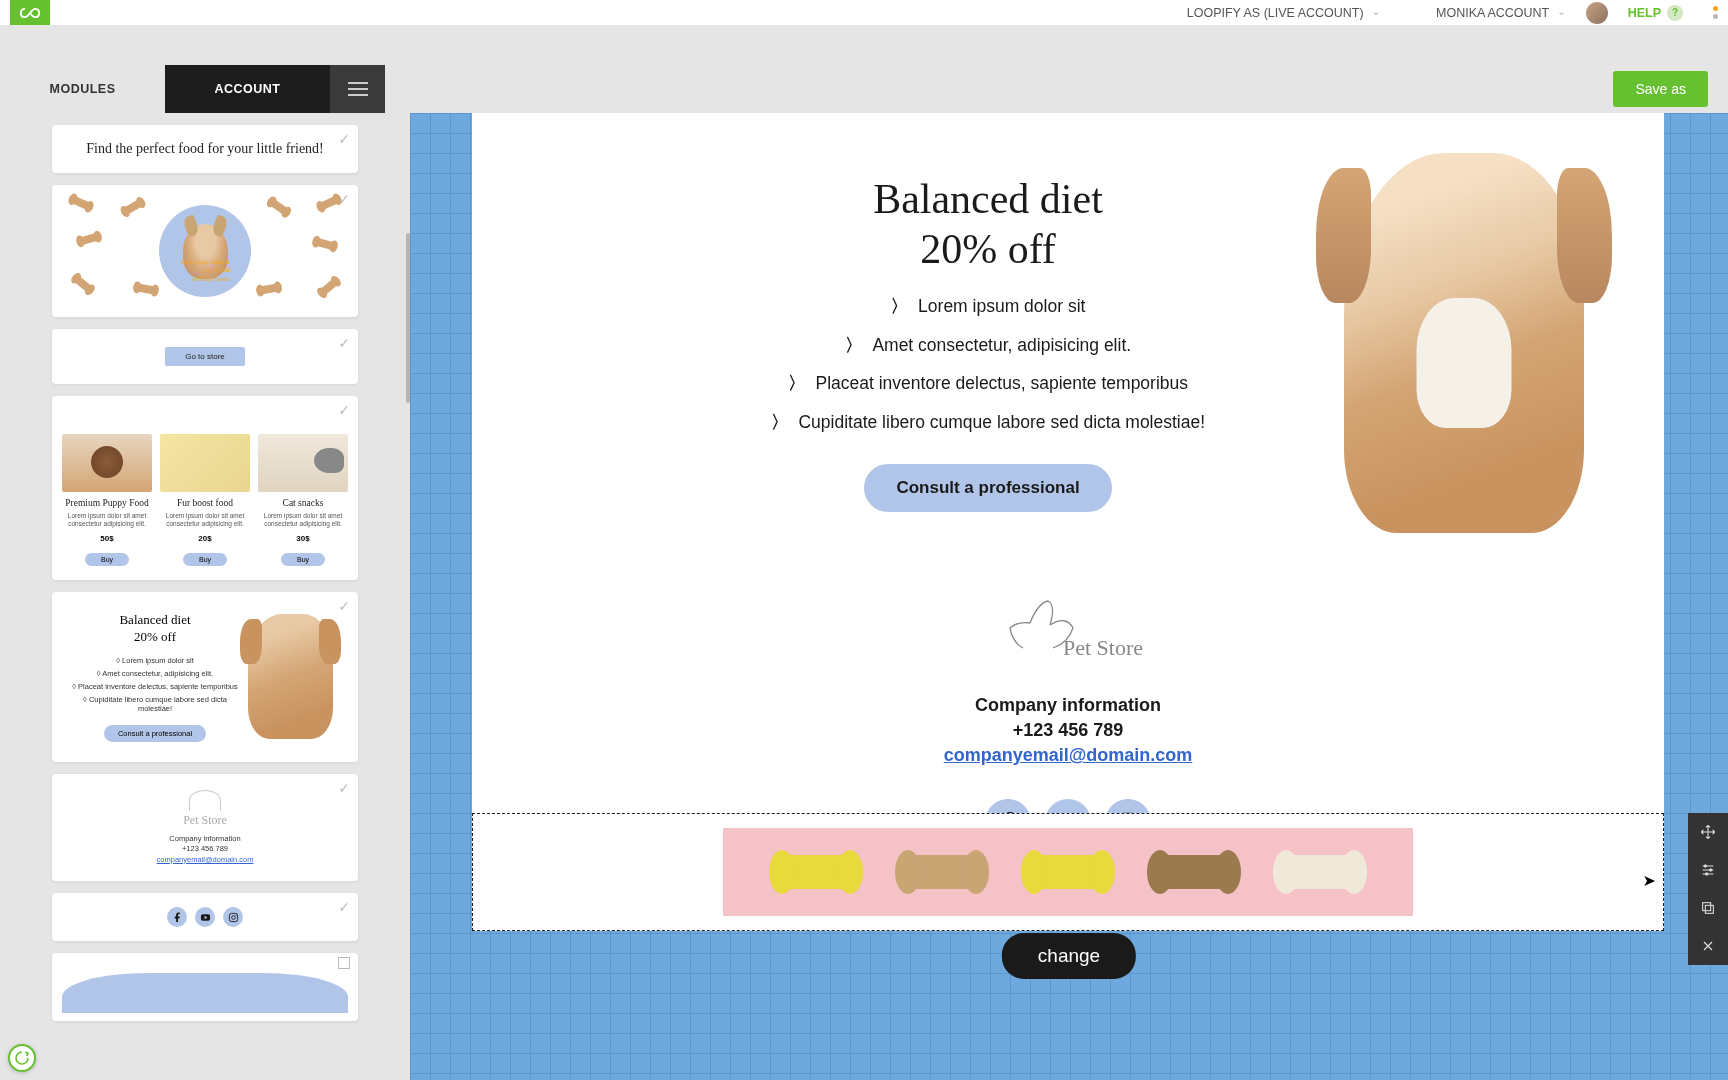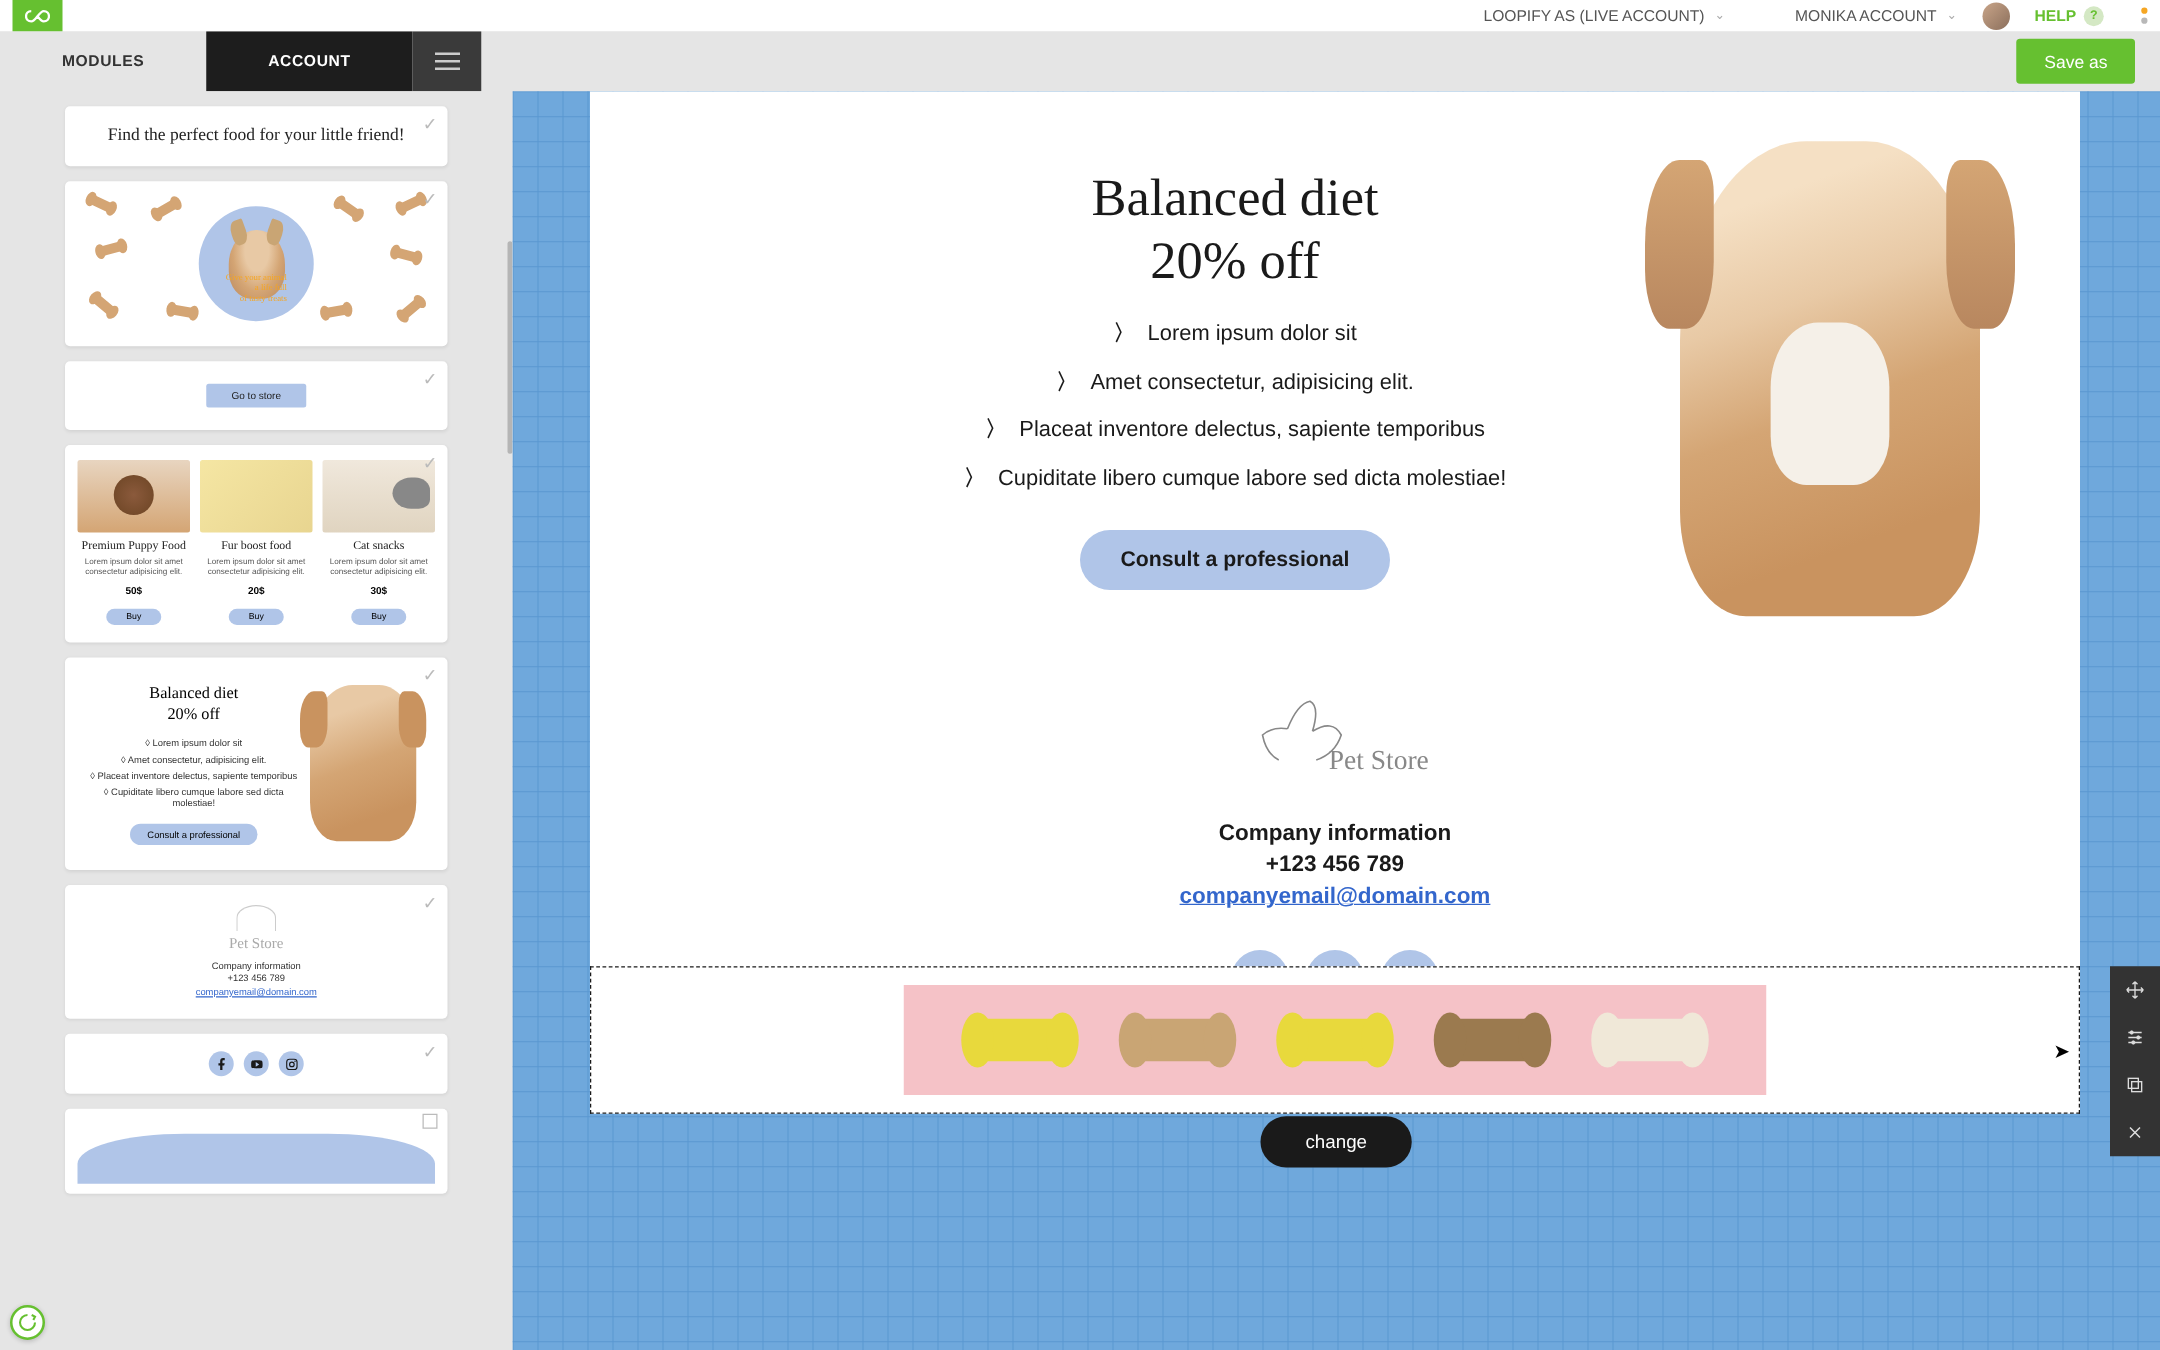--- a/index.html
+++ b/index.html
@@ -13,21 +13,21 @@
 .account-sel, .user-sel { display: flex; align-items: flex-start; gap: 8px; cursor: pointer; padding-left: 36px; }
 .chev { color: #aaa; font-size: 10px; }
 .avatar { width: 22px; height: 22px; border-radius: 50%; background: linear-gradient(135deg,#c9a589,#8b6f5c); }
 .help-text { color: #66c030; font-weight: 600; display: flex; align-items: center; gap: 6px; }
 .help-badge { width: 16px; height: 16px; border-radius: 50%; background: #d4e8c4; color: #66c030; font-size: 10px; display: flex; align-items: center; justify-content: center; }
 .dots { display: flex; flex-direction: column; gap: 3px; margin-left: 10px; }
 .dot-o { width: 5px; height: 5px; border-radius: 50%; background: #f5a623; }
 .dot-b { width: 5px; height: 5px; border-radius: 50%; background: #b8b8b8; }
 
 
-.second-bar { height: 48px; background: #e5e5e5; display: flex; align-items: stretch; }
+.second-bar { height: 48px; background: #e5e5e5; display: flex; align-items: stretch; margin-top: 40px; }
 .tab { width: 165px; display: flex; align-items: center; justify-content: center; font-size: 12.5px; font-weight: 600; letter-spacing: 0.5px; color: #333; cursor: pointer; }
 .tab.active { background: #1d1d1d; color: #fff; }
 .hamburger { width: 55px; background: #3a3a3a; display: flex; align-items: center; justify-content: center; cursor: pointer; }
 .hamburger-lines { display: flex; flex-direction: column; gap: 4px; }
 .hamburger-lines span { width: 20px; height: 2px; background: #ccc; }
 .save-btn { margin-left: auto; margin-right: 20px; align-self: center; background: #66c030; color: #fff; border: none; padding: 10px 22px; font-size: 14px; font-weight: 500; border-radius: 3px; cursor: pointer; }
 
 
 .main-area { display: flex; height: calc(100% - 73px); }
 
@@ -47,21 +47,21 @@
 .m2-text { position: absolute; font-size: 7px; color: #f5a623; text-align: right; font-family: cursive; line-height: 1.2; z-index: 1; bottom: 14px; }
 .bone { position: absolute; width: 18px; height: 8px; background: #d4a574; border-radius: 2px; }
 .bone::before, .bone::after { content: ""; position: absolute; width: 8px; height: 12px; background: #d4a574; border-radius: 50%; top: -2px; }
 .bone::before { left: -4px; }
 .bone::after { right: -4px; }
 
 .m3 { padding: 18px; display: flex; justify-content: center; }
 .m3-btn { background: #b0c5e8; border: none; padding: 5px 20px; font-size: 8px; border-radius: 2px; color: #222; }
 
 .m4 { padding: 12px 10px 14px; }
-.m4-grid { display: flex; gap: 8px; }
+.m4-grid { display: flex; gap: 8px; margin-top: 26px; }
 .m4-col { flex: 1; text-align: center; }
 .m4-img { height: 58px; background: #ddd; border-radius: 2px; margin-bottom: 6px; position: relative; overflow: hidden; }
 .m4-img.a { background: linear-gradient(#e8d5c0,#d4a574); }
 .m4-img.a::after { content: ""; position: absolute; top: 12px; left: 50%; transform: translateX(-50%); width: 32px; height: 32px; background: radial-gradient(#8b5a3c,#6b4423); border-radius: 50%; }
 .m4-img.b { background: linear-gradient(135deg,#f5e6a3,#e8d590); }
 .m4-img.c { background: linear-gradient(#f0e8dc,#e0d4c0); }
 .m4-img.c::after { content: ""; position: absolute; right: 4px; top: 14px; width: 30px; height: 25px; background: #888; border-radius: 50% 40% 30% 50%; }
 .m4-title { font-size: 9.5px; font-weight: 400; font-family: cursive; margin-bottom: 4px; color: #222; }
 .m4-desc { font-size: 6.5px; color: #555; line-height: 1.3; margin-bottom: 5px; }
 .m4-price { font-size: 8px; font-weight: 600; margin-bottom: 5px; }
@@ -129,21 +129,21 @@
 .big-bone::after { right: -12px; }
 .big-bone.y { background: #e8d93c; }
 .big-bone.br { background: #c9a574; }
 .big-bone.db { background: #9b7a4f; }
 .big-bone.w { background: #f0e8d8; }
 
 .module-tools { position: absolute; right: 0; top: 700px; width: 40px; background: #333; display: flex; flex-direction: column; }
 .tool-btn { height: 38px; display: flex; align-items: center; justify-content: center; cursor: pointer; border-bottom: 0px solid #444; }
 .tool-btn svg { width: 16px; height: 16px; stroke: #ddd; fill: none; }
 
-.change-pill { position: absolute; left: 50%; transform: translateX(-50%); top: 820px; background: #1a1a1a; color: #fff; padding: 12px 36px; border-radius: 22px; font-size: 15px; cursor: pointer; }
+.change-pill { position: absolute; left: 50%; transform: translateX(-50%); top: 820px; background: #1a1a1a; color: #fff; padding: 12px 36px; border-radius: 22px; font-size: 19px; cursor: pointer; }
 
 .cursor-ptr { position: absolute; top: 758px; right: 72px; font-size: 16px; color: #000; pointer-events: none; }
 
 
 .bl-widget { position: absolute; bottom: 8px; left: 8px; width: 28px; height: 28px; border-radius: 50%; background: #fff; border: 2px solid #66c030; display: flex; align-items: center; justify-content: center; box-shadow: 0 1px 4px rgba(0,0,0,0.2); }
 .bl-widget svg { width: 16px; height: 16px; }
 </style>
 </head>
 <body>
 

